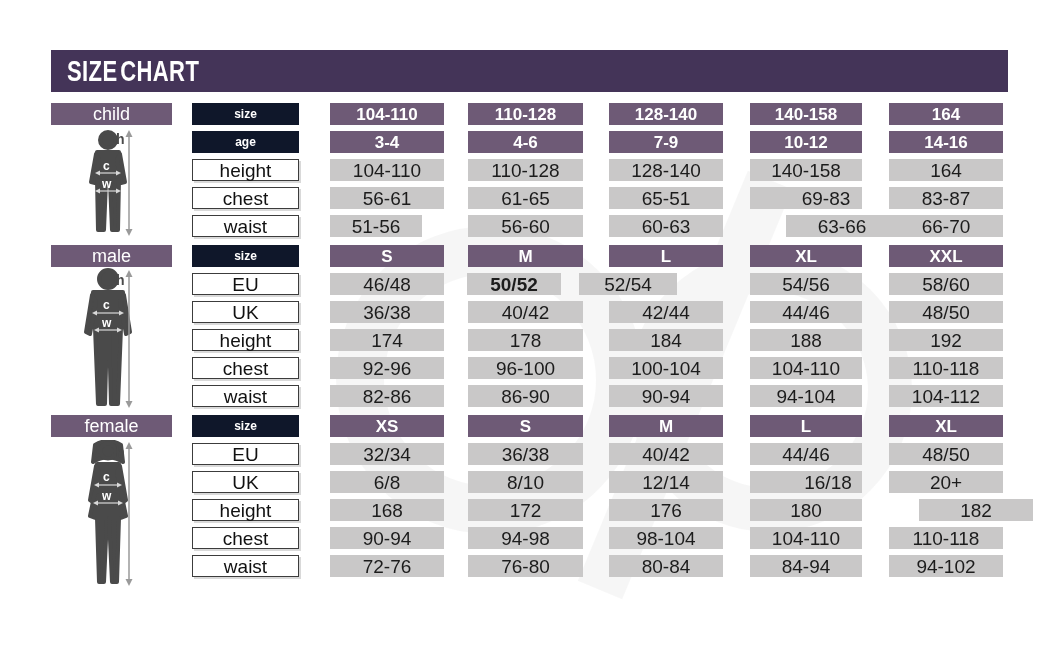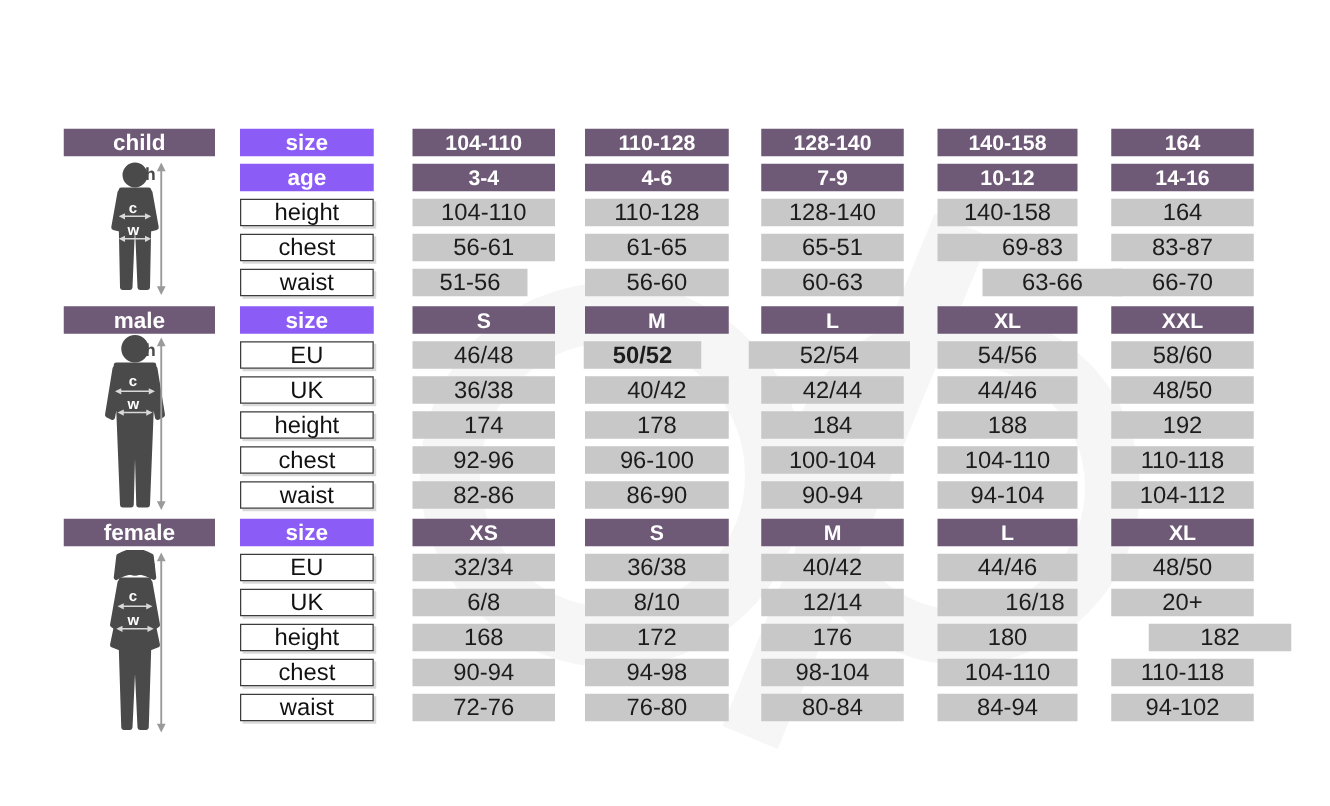--- a/index.html
+++ b/index.html
@@ -10,43 +10,46 @@
   .header-bar{position:absolute;left:51px;top:50px;width:957px;height:42px;background:#443458;display:flex;align-items:center;}
   .header-title{color:#ffffff;font-weight:bold;font-size:29px;letter-spacing:0.5px;word-spacing:-5px;
     transform:scaleX(0.76);transform-origin:left center;margin-left:16px;white-space:nowrap;}
 
   
   .watermark{position:absolute;left:300px;top:170px;width:620px;height:430px;opacity:0.07;pointer-events:none;}
 
   
   .size-section{position:absolute;left:51px;width:952px;}
   .gender-label{position:absolute;left:0;top:0;width:121px;height:22px;background:#6e5a76;color:#ffffff;
-    font-weight:bold;font-size:18px;display:flex;align-items:center;justify-content:center;line-height:1;}
+    font-weight:normal;font-size:18px;display:flex;align-items:center;justify-content:center;line-height:1;}
   .figure{position:absolute;left:0;}
 
   .row{position:absolute;left:0;width:952px;height:22px;}
   .cell{position:absolute;top:0;height:22px;box-sizing:border-box;display:flex;align-items:center;justify-content:center;line-height:1;white-space:nowrap;}
-  .cell.label-header{background:#8b5cf6;color:#ffffff;font-weight:bold;font-size:18px;}
+  .cell.label-header{background:#0f172a;color:#ffffff;font-weight:bold;font-size:12px;}
   .cell.val-header{background:#6e5a76;color:#ffffff;font-weight:bold;font-size:17px;}
   .cell.label-data{background:#ffffff;border:1px solid #3c3c3c;color:#111111;font-size:19px;box-shadow:2px 2px 0 rgba(0,0,0,0.15);}
   .cell.val-data{background:#c9c8c8;color:#1c1c1c;font-size:19px;}
 
   .sil{fill:#4a4a4a;stroke:#4a4a4a;stroke-width:4;stroke-linejoin:round;stroke-linecap:round;}
   .body-letter{fill:#ffffff;font-weight:bold;font-size:12px;font-family:"Liberation Sans",sans-serif;}
   .h-letter{fill:#4a4a4a;font-weight:bold;font-size:14px;font-family:"Liberation Sans",sans-serif;}
   .h-arrow{stroke:#9a9a9a;stroke-width:1.5;}
   .h-head{fill:#9a9a9a;}
   .body-arrow{stroke:#d9d9d9;stroke-width:1.2;}
   .body-head{fill:#d9d9d9;}
 </style>
 </head>
 <body>
 
 <div class="page">
 
+  <div class="header-bar">
+    <span class="header-title">SIZE CHART</span>
+  </div>
 
   <svg class="watermark" viewBox="0 0 620 430">
     <circle cx="190" cy="210" r="130" fill="none" stroke="#8a8a8a" stroke-width="48"></circle>
     <path d="M300,420 L470,10" fill="none" stroke="#8a8a8a" stroke-width="48"></path>
     <circle cx="470" cy="220" r="120" fill="none" stroke="#8a8a8a" stroke-width="44"></circle>
   </svg>
 
   <section class="size-section" id="section-child" style="top:103px;height:140px;">
     <div class="gender-label">child</div>
     <svg class="figure" style="top:25px;" width="121" height="110" viewBox="0 0 121 110">
@@ -157,21 +160,21 @@
           <div class="cell val-header" style="left: 279px; width: 114px;">S</div>
           <div class="cell val-header" style="left: 417px; width: 115px;">M</div>
           <div class="cell val-header" style="left: 558px; width: 114px;">L</div>
           <div class="cell val-header" style="left: 699px; width: 112px;">XL</div>
           <div class="cell val-header" style="left: 838px; width: 114px;">XXL</div>
         </div>
         <div class="row" style="top: 28px;">
           <div class="cell label-data" style="left: 141px; width: 107px;">EU</div>
           <div class="cell val-data" style="left: 279px; width: 114px;">46/48</div>
           <div class="cell val-data" style="left: 416px; width: 94px; font-weight: bold;">50/52</div>
-          <div class="cell val-data" style="left: 548px; width: 129px;">52/54</div>
+          <div class="cell val-data" style="left: 528px; width: 98px;">52/54</div>
           <div class="cell val-data" style="left: 699px; width: 112px;">54/56</div>
           <div class="cell val-data" style="left: 838px; width: 114px;">58/60</div>
         </div>
         <div class="row" style="top: 56px;">
           <div class="cell label-data" style="left: 141px; width: 107px;">UK</div>
           <div class="cell val-data" style="left: 279px; width: 114px;">36/38</div>
           <div class="cell val-data" style="left: 417px; width: 115px;">40/42</div>
           <div class="cell val-data" style="left: 558px; width: 114px;">42/44</div>
           <div class="cell val-data" style="left: 699px; width: 112px;">44/46</div>
           <div class="cell val-data" style="left: 838px; width: 114px;">48/50</div>

